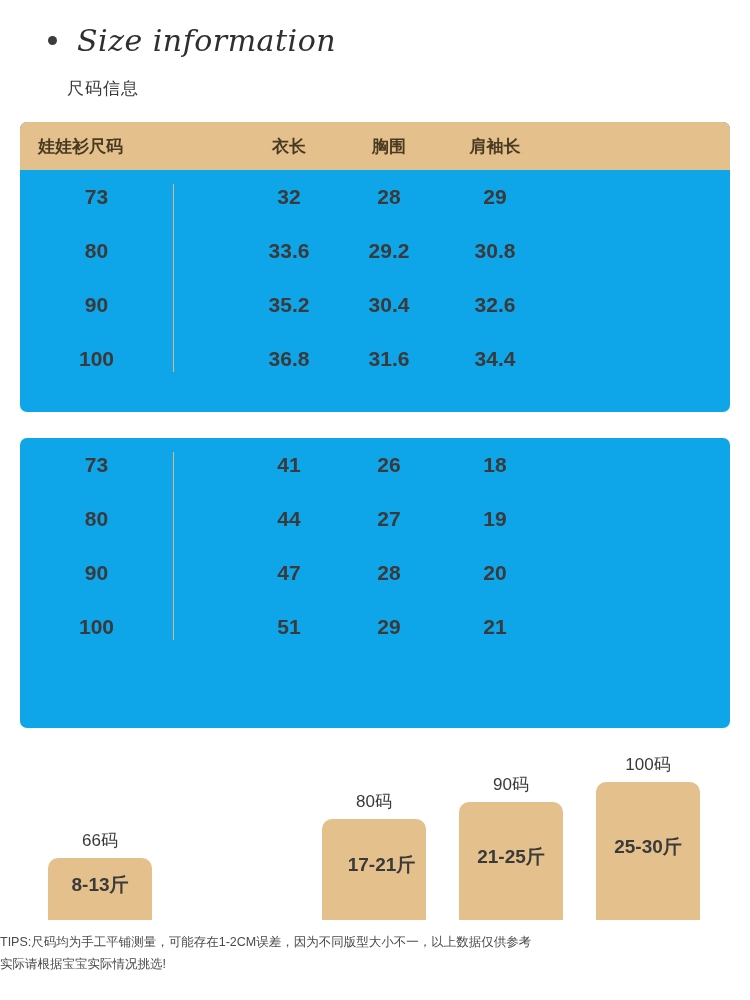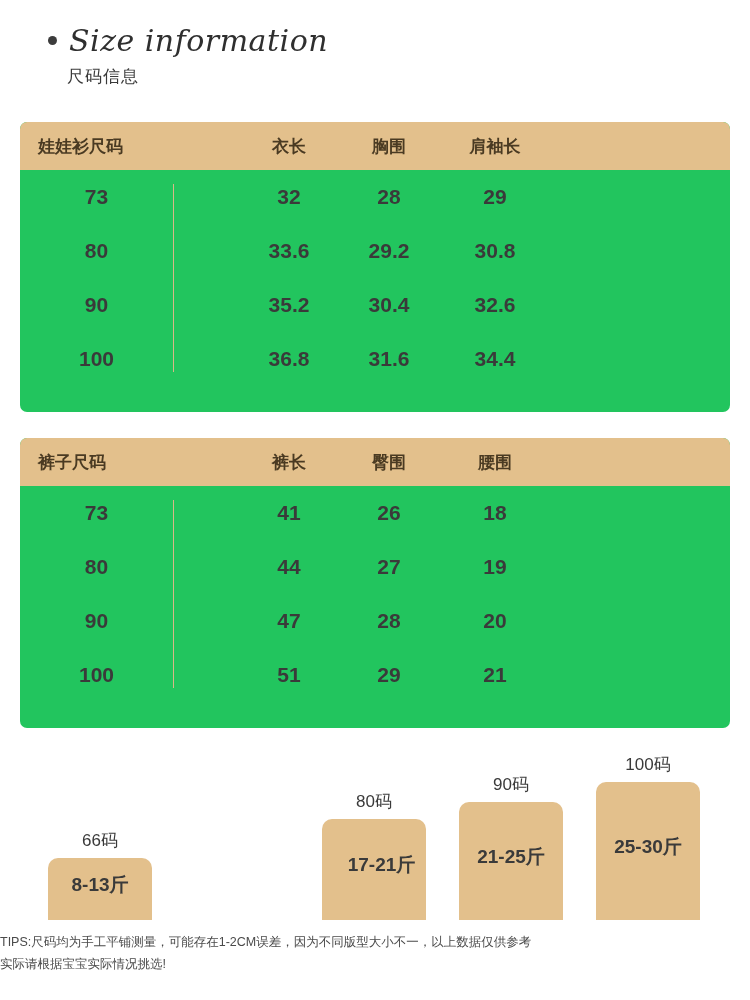--- a/index.html
+++ b/index.html
@@ -24,52 +24,52 @@
 
   
   .heading-wrap {
     position: absolute;
     left: 48px;
     top: 26px;
   }
   .heading-main {
     display: flex;
     align-items: center;
-    gap: 12px;
+    gap: 20px;
   }
   .heading-dot {
     width: 9px;
     height: 9px;
     border-radius: 50%;
     background: #3c3c3c;
     display: inline-block;
     margin-bottom: 2px;
   }
   .heading-title {
     font-family: "DejaVu Serif", serif;
     font-size: 30px;
     font-style: italic;
     letter-spacing: 0.5px;
     color: #2f2f2f;
     line-height: 1;
   }
   .heading-sub {
-    margin-top: 9px;
+    margin-top: 21px;
     margin-left: 19px;
     font-size: 17px;
     color: #3a3a3a;
     letter-spacing: 1px;
   }
 
   
   .size-table {
     position: absolute;
     left: 20px;
     width: 710px;
-    background: #22c55e;
+    background: #0ea5e9;
     border-radius: 7px;
     overflow: hidden;
   }
   #table-top { top: 122px; height: 290px; }
   #table-bottom { top: 438px; height: 290px; }
 
   .table-head {
     height: 48px;
     background: #e3c08c;
     display: flex;
@@ -216,26 +216,20 @@
       <div class="trow">
         <div class="td-first">100</div>
         <div class="td-col c1">36.8</div>
         <div class="td-col c2">31.6</div>
         <div class="td-col c3">34.4</div>
       </div>
     </div>
   </div>
 
   <div class="size-table" id="table-bottom">
-    <div class="table-head">
-      <div class="th-first">裤子尺码</div>
-      <div class="th-col c1">裤长</div>
-      <div class="th-col c2">臀围</div>
-      <div class="th-col c3">腰围</div>
-    </div>
     <div class="table-body">
       <div class="vline"></div>
 
       <div class="trow">
         <div class="td-first">73</div>
         <div class="td-col c1">41</div>
         <div class="td-col c2">26</div>
         <div class="td-col c3">18</div>
       </div>
       <div class="trow">

